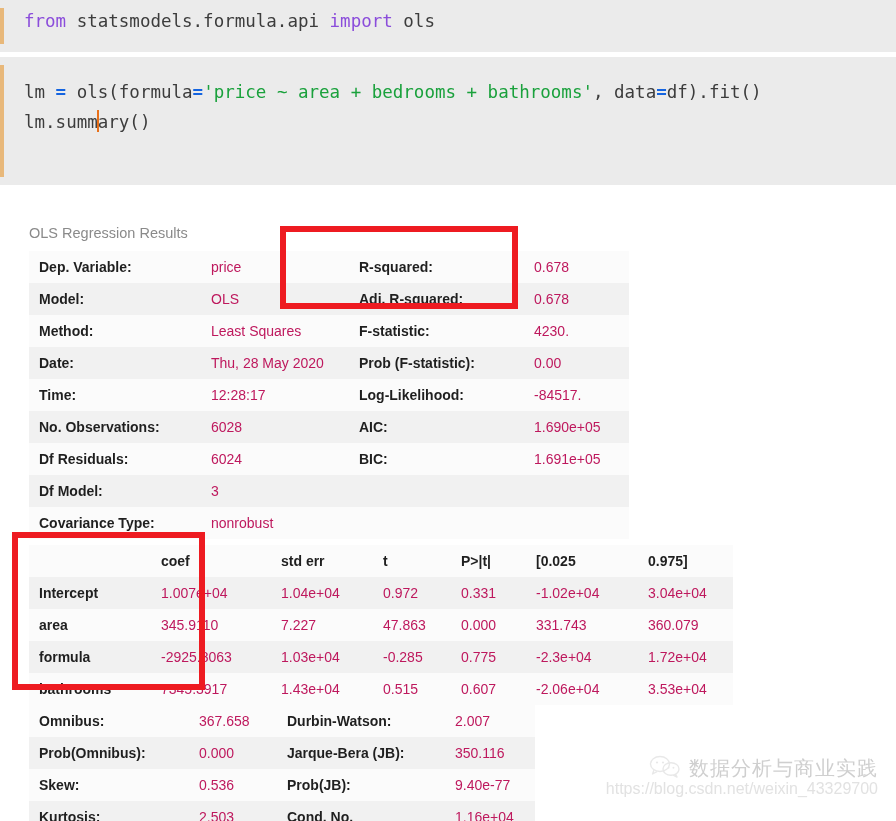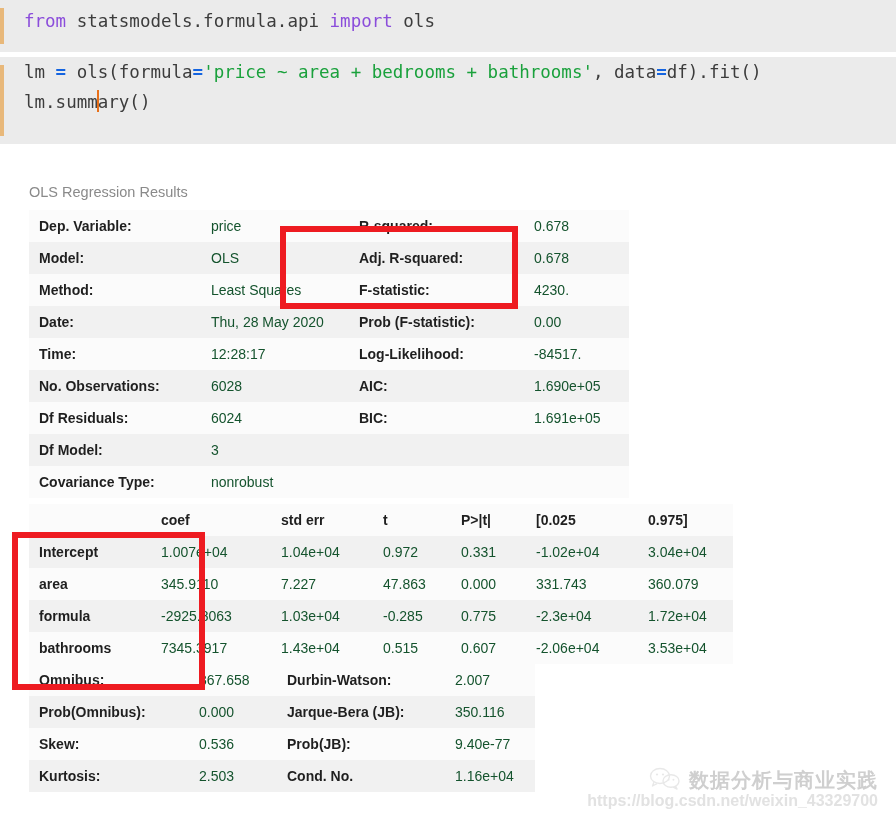--- a/index.html
+++ b/index.html
@@ -36,21 +36,21 @@
     color: #3c3c3c;
     white-space: pre;
     padding-left: 24px;
   }
   .kw   { color: #8b4ddb; }
   .op   { color: #1464e0; font-weight: 700; }
   .str  { color: #1aa13c; }
   .plain{ color: #3c3c3c; }
 
   #cell-1 { height: 52px; padding-top: 6px; }
-  #cell-2 { height: 87px; margin-top: 5px; }
+  #cell-2 { height: 128px; margin-top: 5px; padding-top: 20px; }
 
   .caret {
     display: inline-block;
     width: 2px;
     height: 22px;
     background: #e8701a;
     vertical-align: -4px;
     margin: 0 -1px;
   }
 
@@ -74,21 +74,21 @@
   }
   table.sm td {
     padding: 6px 10px 6px 10px;
     white-space: nowrap;
     vertical-align: middle;
     line-height: 20px;
   }
   table.sm tr:nth-child(odd)  { background: #fbfbfb; }
   table.sm tr:nth-child(even) { background: #f1f1f1; }
   .lbl { font-weight: 700; color: #1f1f1f; }
-  .val { color: #14532d; margin-top: 28px; }
+  .val { color: #be185d; margin-top: 28px; }
 
   
   #summary-table { margin-top: 0; }
   #summary-table td.c0 { width: 152px; padding-left: 10px; }
   #summary-table td.c1 { width: 128px; }
   #summary-table td.c2 { width: 155px; }
   #summary-table td.c3 { width: 85px; }
 
   
   #coef-table { margin-top: 6px; }
@@ -115,24 +115,23 @@
     box-sizing: border-box;
     pointer-events: none;
   }
   #redbox-rsquared { left: 280px; top: 226px; width: 238px; height: 83px; }
   #redbox-coef     { left: 12px;  top: 532px; width: 193px; height: 158px; }
 
   
   #watermark {
     position: absolute;
     right: 18px;
-    bottom: 11px;
+    bottom: 23px;
     text-align: center;
     user-select: none;
-    font-weight: bold;
   }
   .wm-row {
     display: flex;
     align-items: center;
     justify-content: flex-end;
     gap: 7px;
   }
   .wm-text {
     font-size: 20px;
     color: #cfcfcf;

